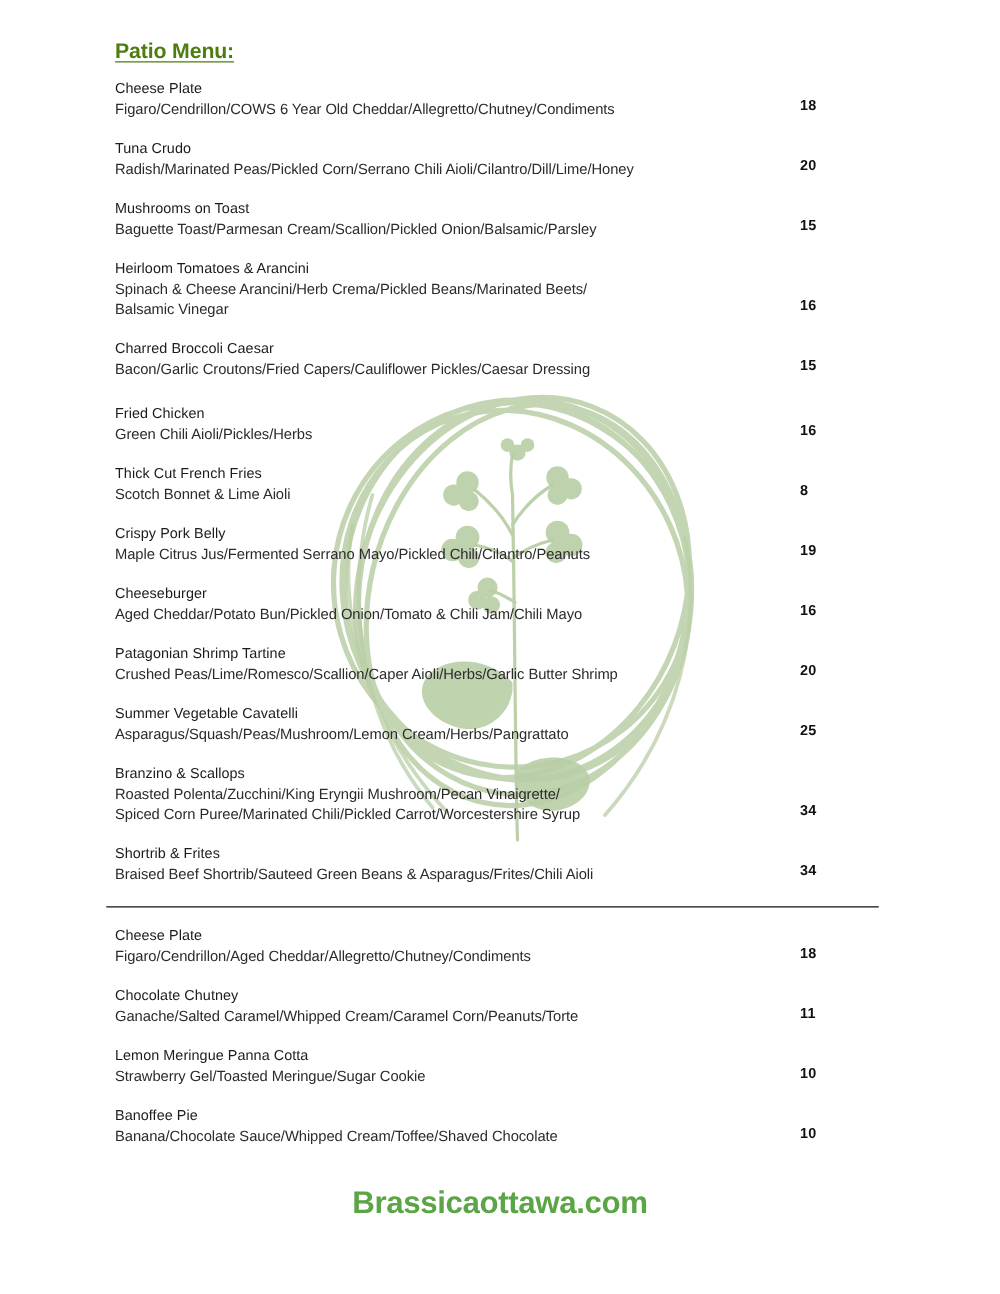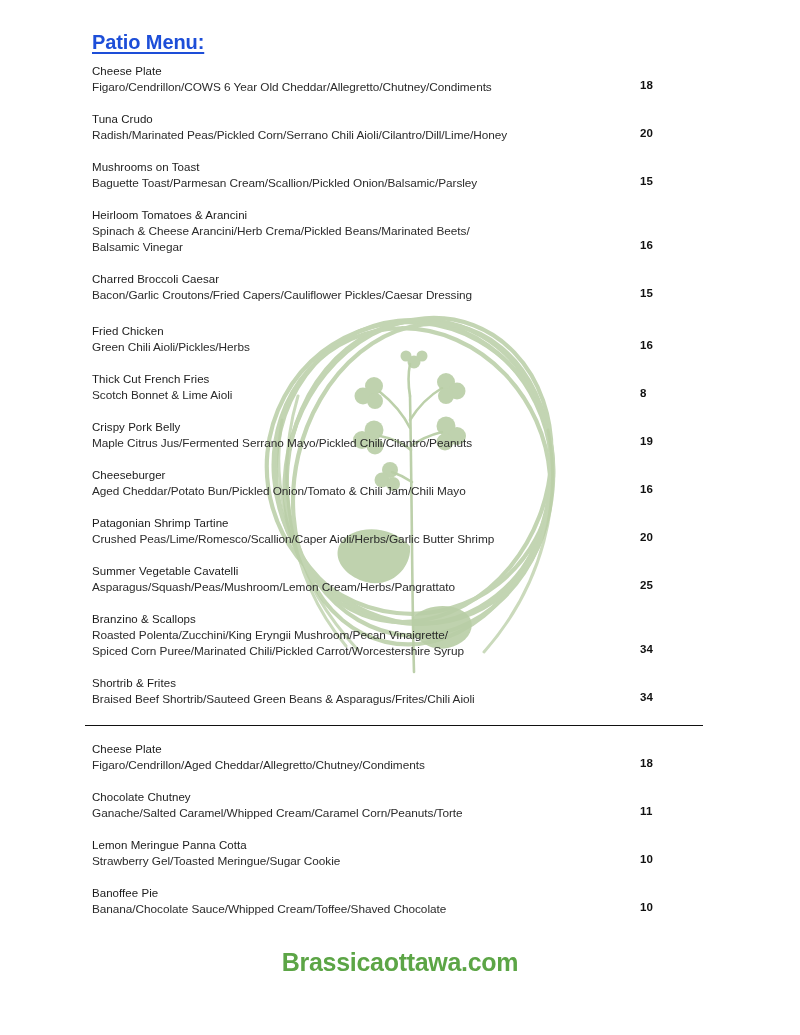--- a/index.html
+++ b/index.html
@@ -37,23 +37,23 @@
   #content {
     position: relative;
     z-index: 2;
     padding: 0;
   }
 
   .menu-title {
     position: absolute;
     left: 92px;
     top: 31px;
-    font-size: 20px;
+    font-size: 17px;
     font-weight: bold;
-    color: #1d4ed8;
+    color: #4d7c0f;
     text-decoration: underline;
     text-underline-offset: 3px;
     letter-spacing: -0.1px;
     white-space: nowrap;
   }
 
   .section {
     position: absolute;
     left: 0;
     width: 800px;

